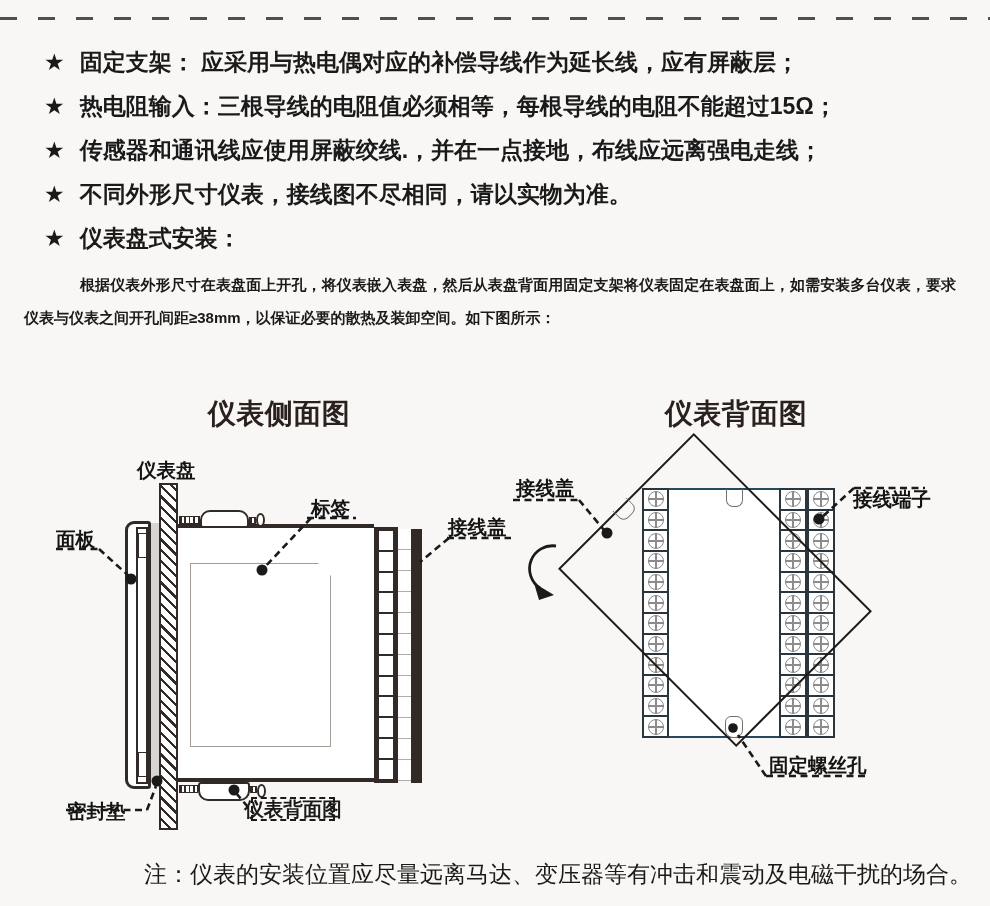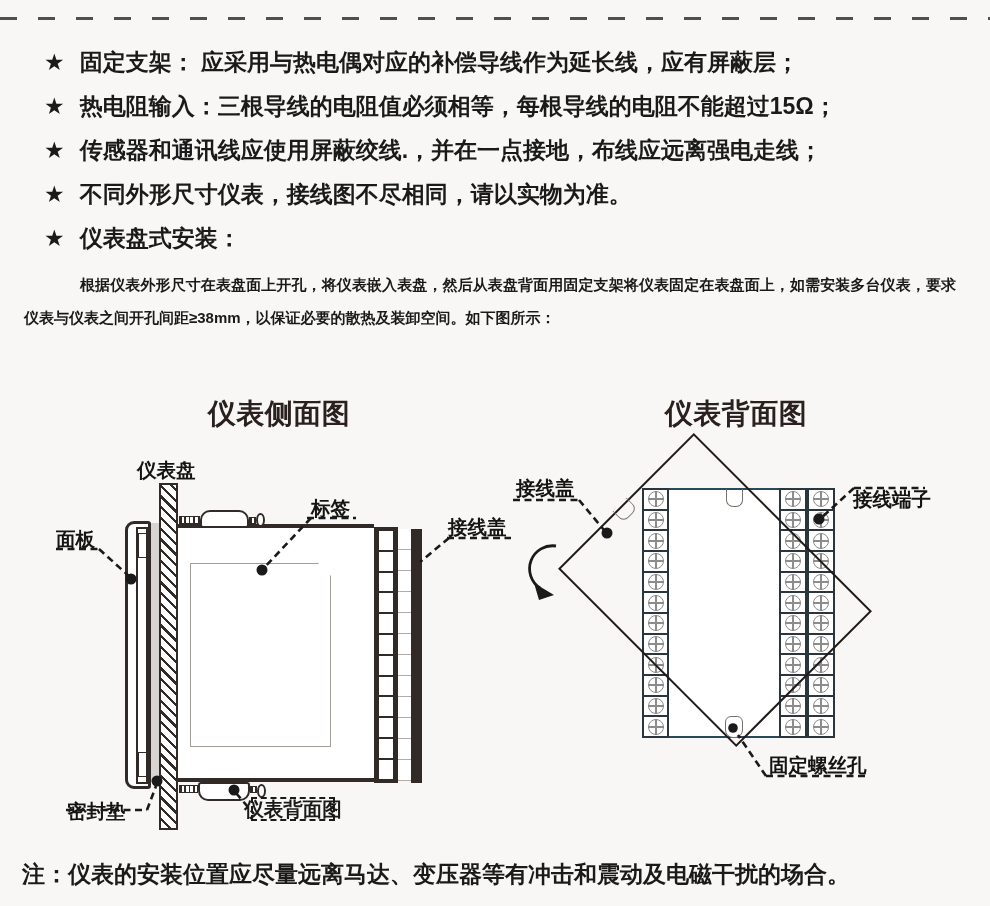--- a/index.html
+++ b/index.html
@@ -116,21 +116,21 @@
   }
   .tab{position:absolute;box-sizing:border-box;border:1.8px solid #76706b;border-top:none;
     border-radius:0 0 7px 7px;background:transparent;z-index:5;}
   .tab-mid{left:726px;top:489px;width:17px;height:18px;}
   .tab-rot{left:615px;top:502px;width:20px;height:16px;transform:rotate(-45deg);}
   .screw-hole{
     position:absolute;left:725px;top:716px;width:18px;height:22px;box-sizing:border-box;
     border:1.8px solid #76706b;border-radius:6px 6px 8px 8px;background:#fff;z-index:6;
   }
   
-  .note{position:absolute;left:22px;top:859px;width:950px;font-size:23px;font-weight:bold;}
+  .note{position:absolute;left:22px;top:859px;width:950px;font-size:23px;font-weight:normal;text-align:right;}
   
   .overlay{position:absolute;left:0;top:0;z-index:10;pointer-events:none;}
 </style>
 </head>
 <body>
 
 <div class="top-divider"></div>
 
 <div class="bullets">
   <div class="bullet-row">

